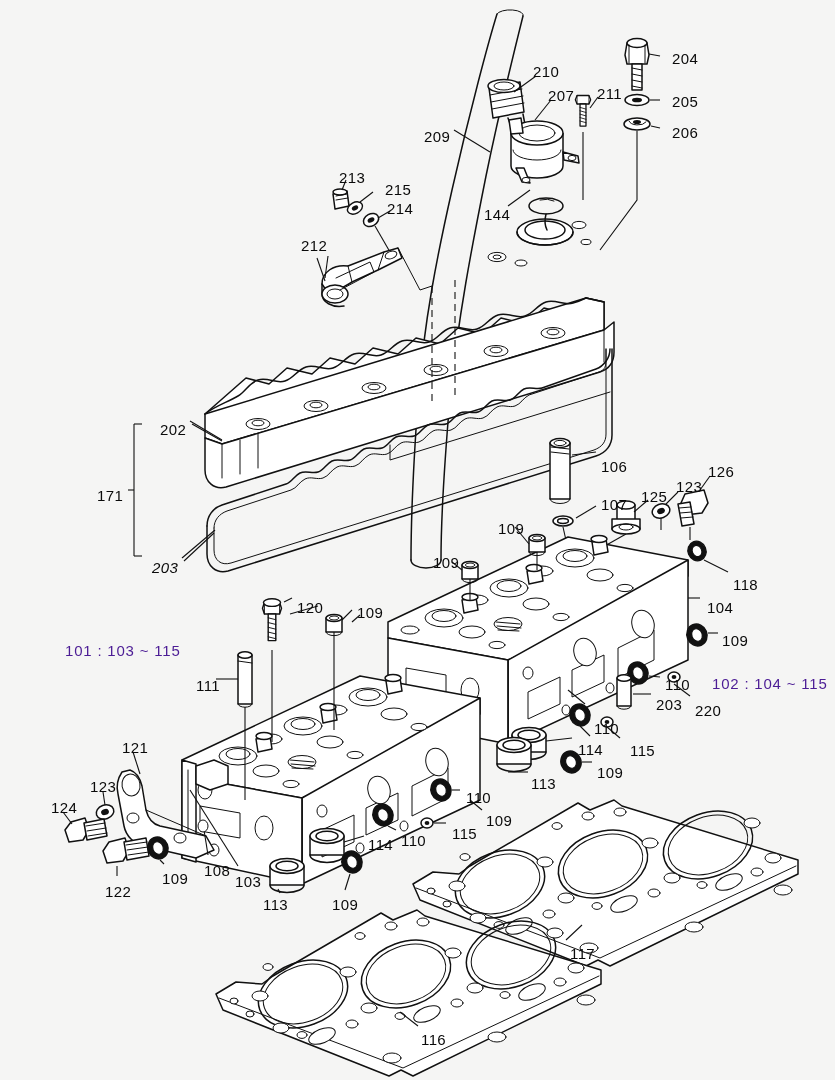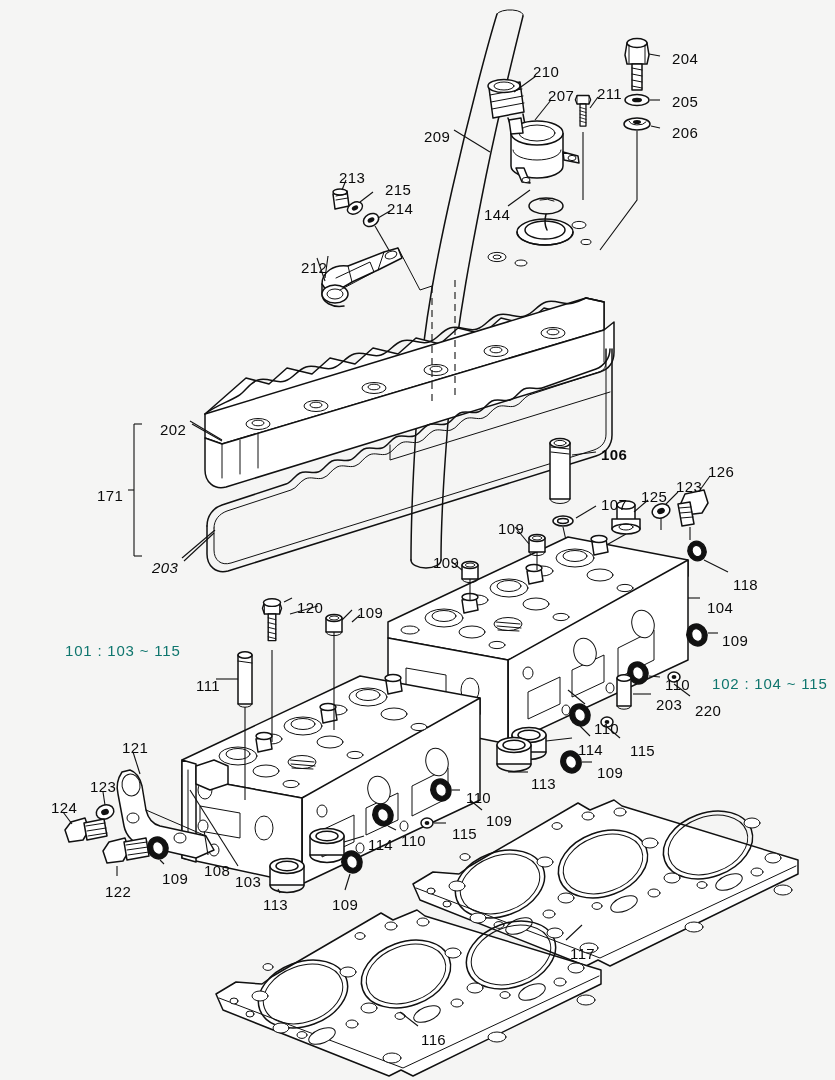--- a/index.html
+++ b/index.html
@@ -30,21 +30,21 @@
     color: #0a0a0a;
     letter-spacing: 0.4px;
     white-space: nowrap;
     line-height: 1;
     user-select: none;
   }
   .group-note {
     position: absolute;
     font-family: "Liberation Sans", sans-serif;
     font-size: 15px;
-    color: #0f766e;
+    color: #4c1d95;
     letter-spacing: 0.8px;
     white-space: nowrap;
     line-height: 1;
     user-select: none;
   }
 </style>
 </head>
 <body>
 
 <div id="sheet">
@@ -690,25 +690,25 @@
   <div class="callout" style="left:672px; top:94px;">205</div>
   <div class="callout" style="left:672px; top:125px;">206</div>
   <div class="callout" style="left:533px; top:64px;">210</div>
   <div class="callout" style="left:548px; top:88px;">207</div>
   <div class="callout" style="left:597px; top:86px;">211</div>
   <div class="callout" style="left:424px; top:129px;">209</div>
   <div class="callout" style="left:484px; top:207px;">144</div>
   <div class="callout" style="left:339px; top:170px;">213</div>
   <div class="callout" style="left:371px; top:182px;margin-left:14px;">215</div>
   <div class="callout" style="left:387px; top:201px;">214</div>
-  <div class="callout" style="left:301px; top:260px;">212</div>
+  <div class="callout" style="left:301px; top:238px;">212</div>
   <div class="callout" style="left:160px; top:422px;">202</div>
   <div class="callout" style="left:97px;  top:488px;">171</div>
   <div class="callout" style="left:152px; top:560px;font-style:italic;">203</div>
-  <div class="callout" style="left:601px; top:447px;font-weight:bold;">106</div>
+  <div class="callout" style="left:601px; top:459px;">106</div>
   <div class="callout" style="left:601px; top:477px;margin-top:20px;">107</div>
   <div class="callout" style="left:641px; top:489px;">125</div>
   <div class="callout" style="left:676px; top:479px;">123</div>
   <div class="callout" style="left:708px; top:464px;">126</div>
   <div class="callout" style="left:498px; top:521px;">109</div>
   <div class="callout" style="left:433px; top:555px;">109</div>
   <div class="callout" style="left:733px; top:577px;">118</div>
   <div class="callout" style="left:707px; top:600px;">104</div>
   <div class="callout" style="left:722px; top:633px;">109</div>
   <div class="callout" style="left:665px; top:677px;">110</div>

